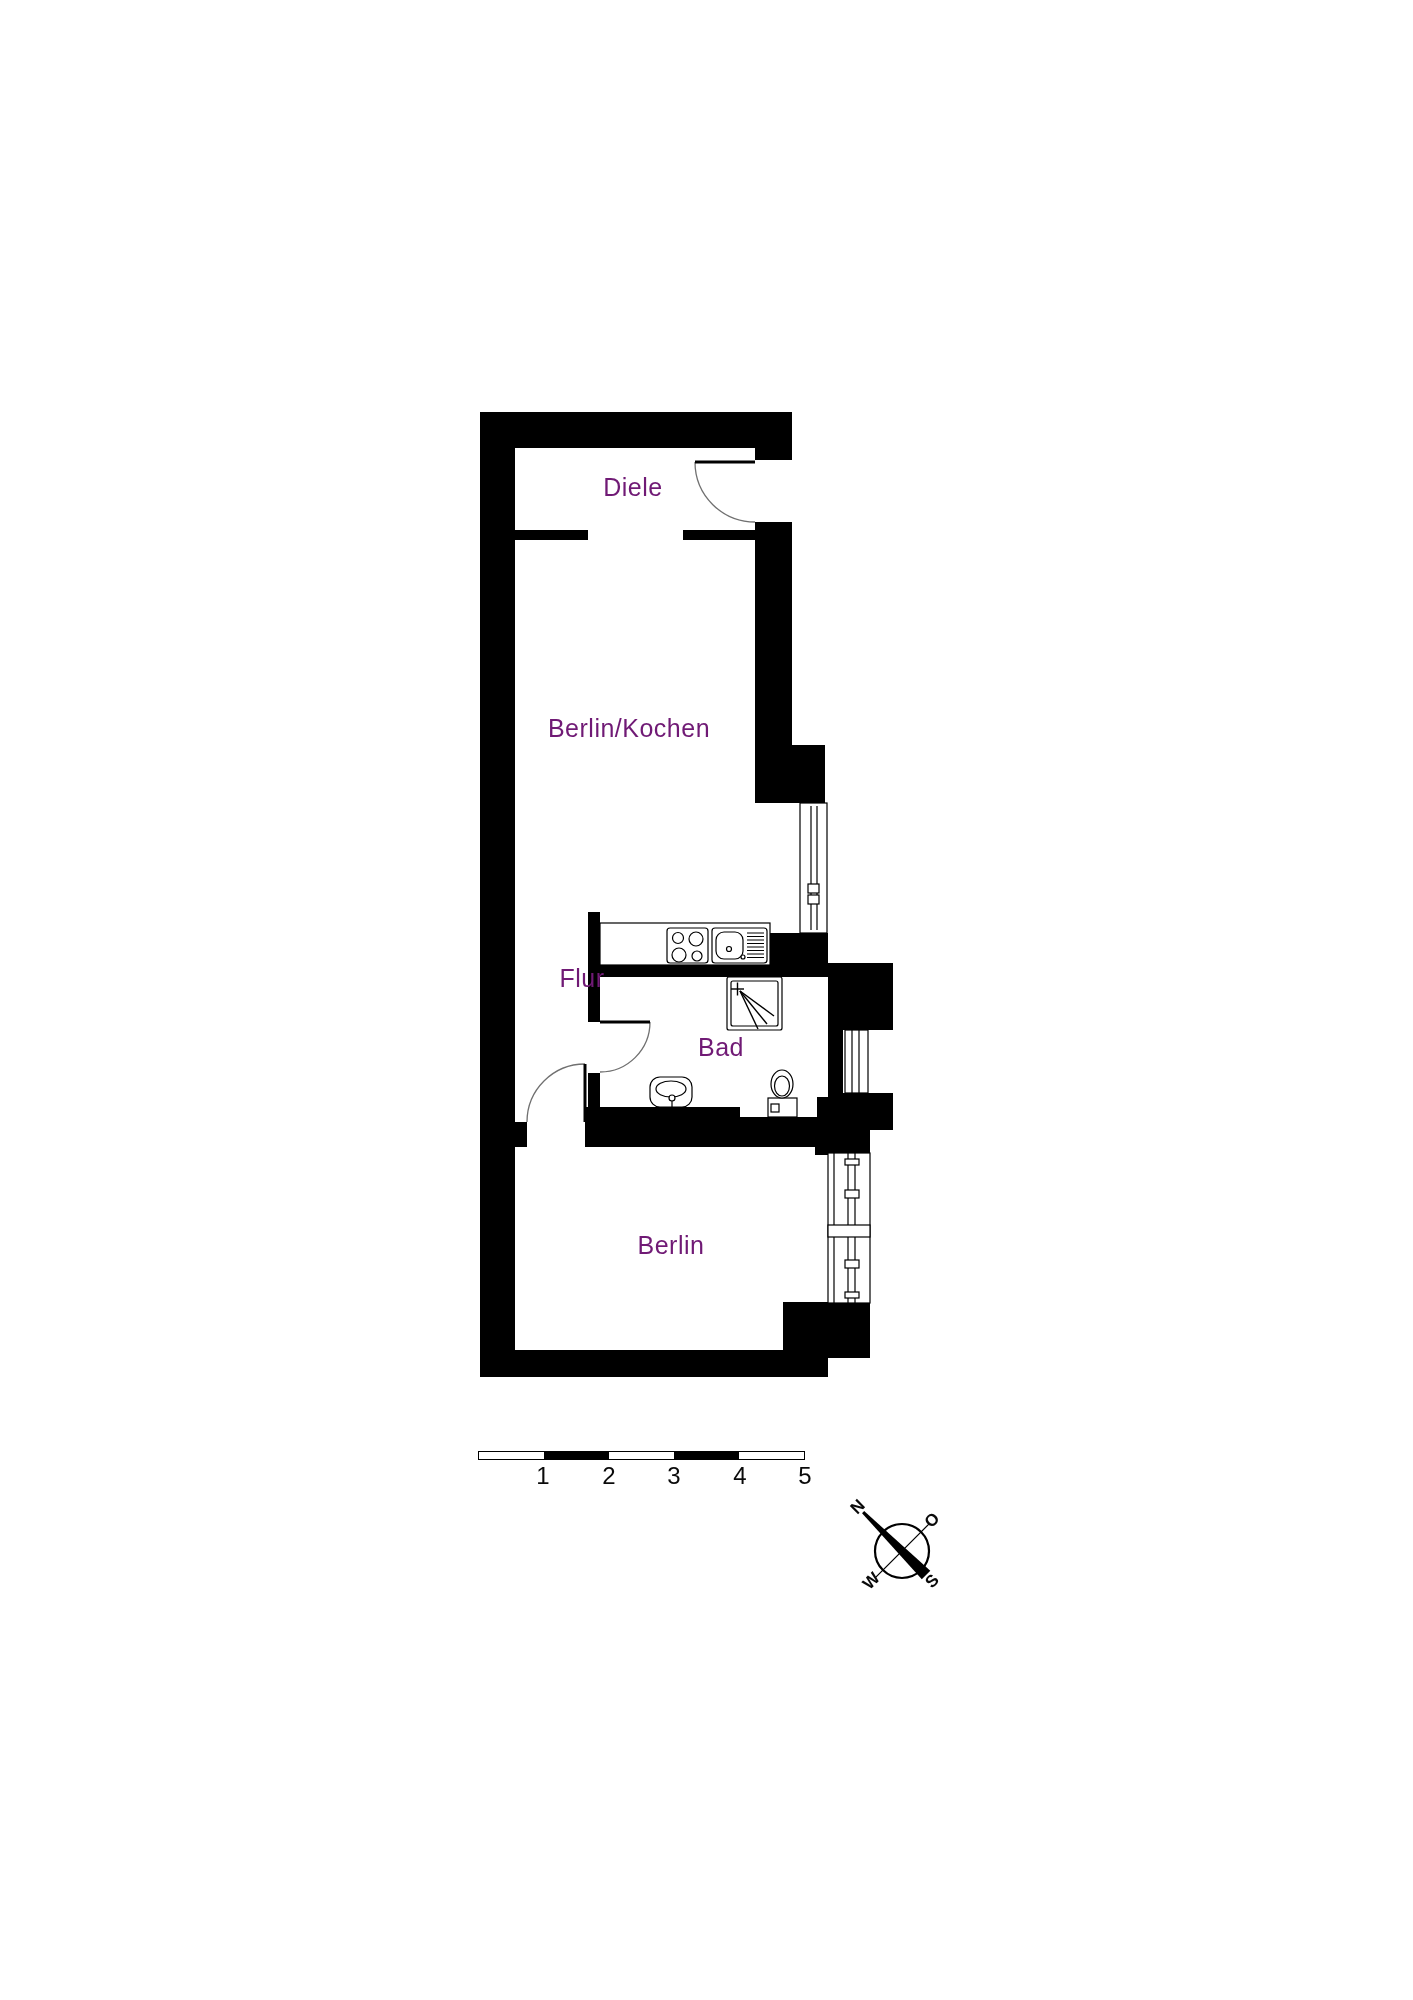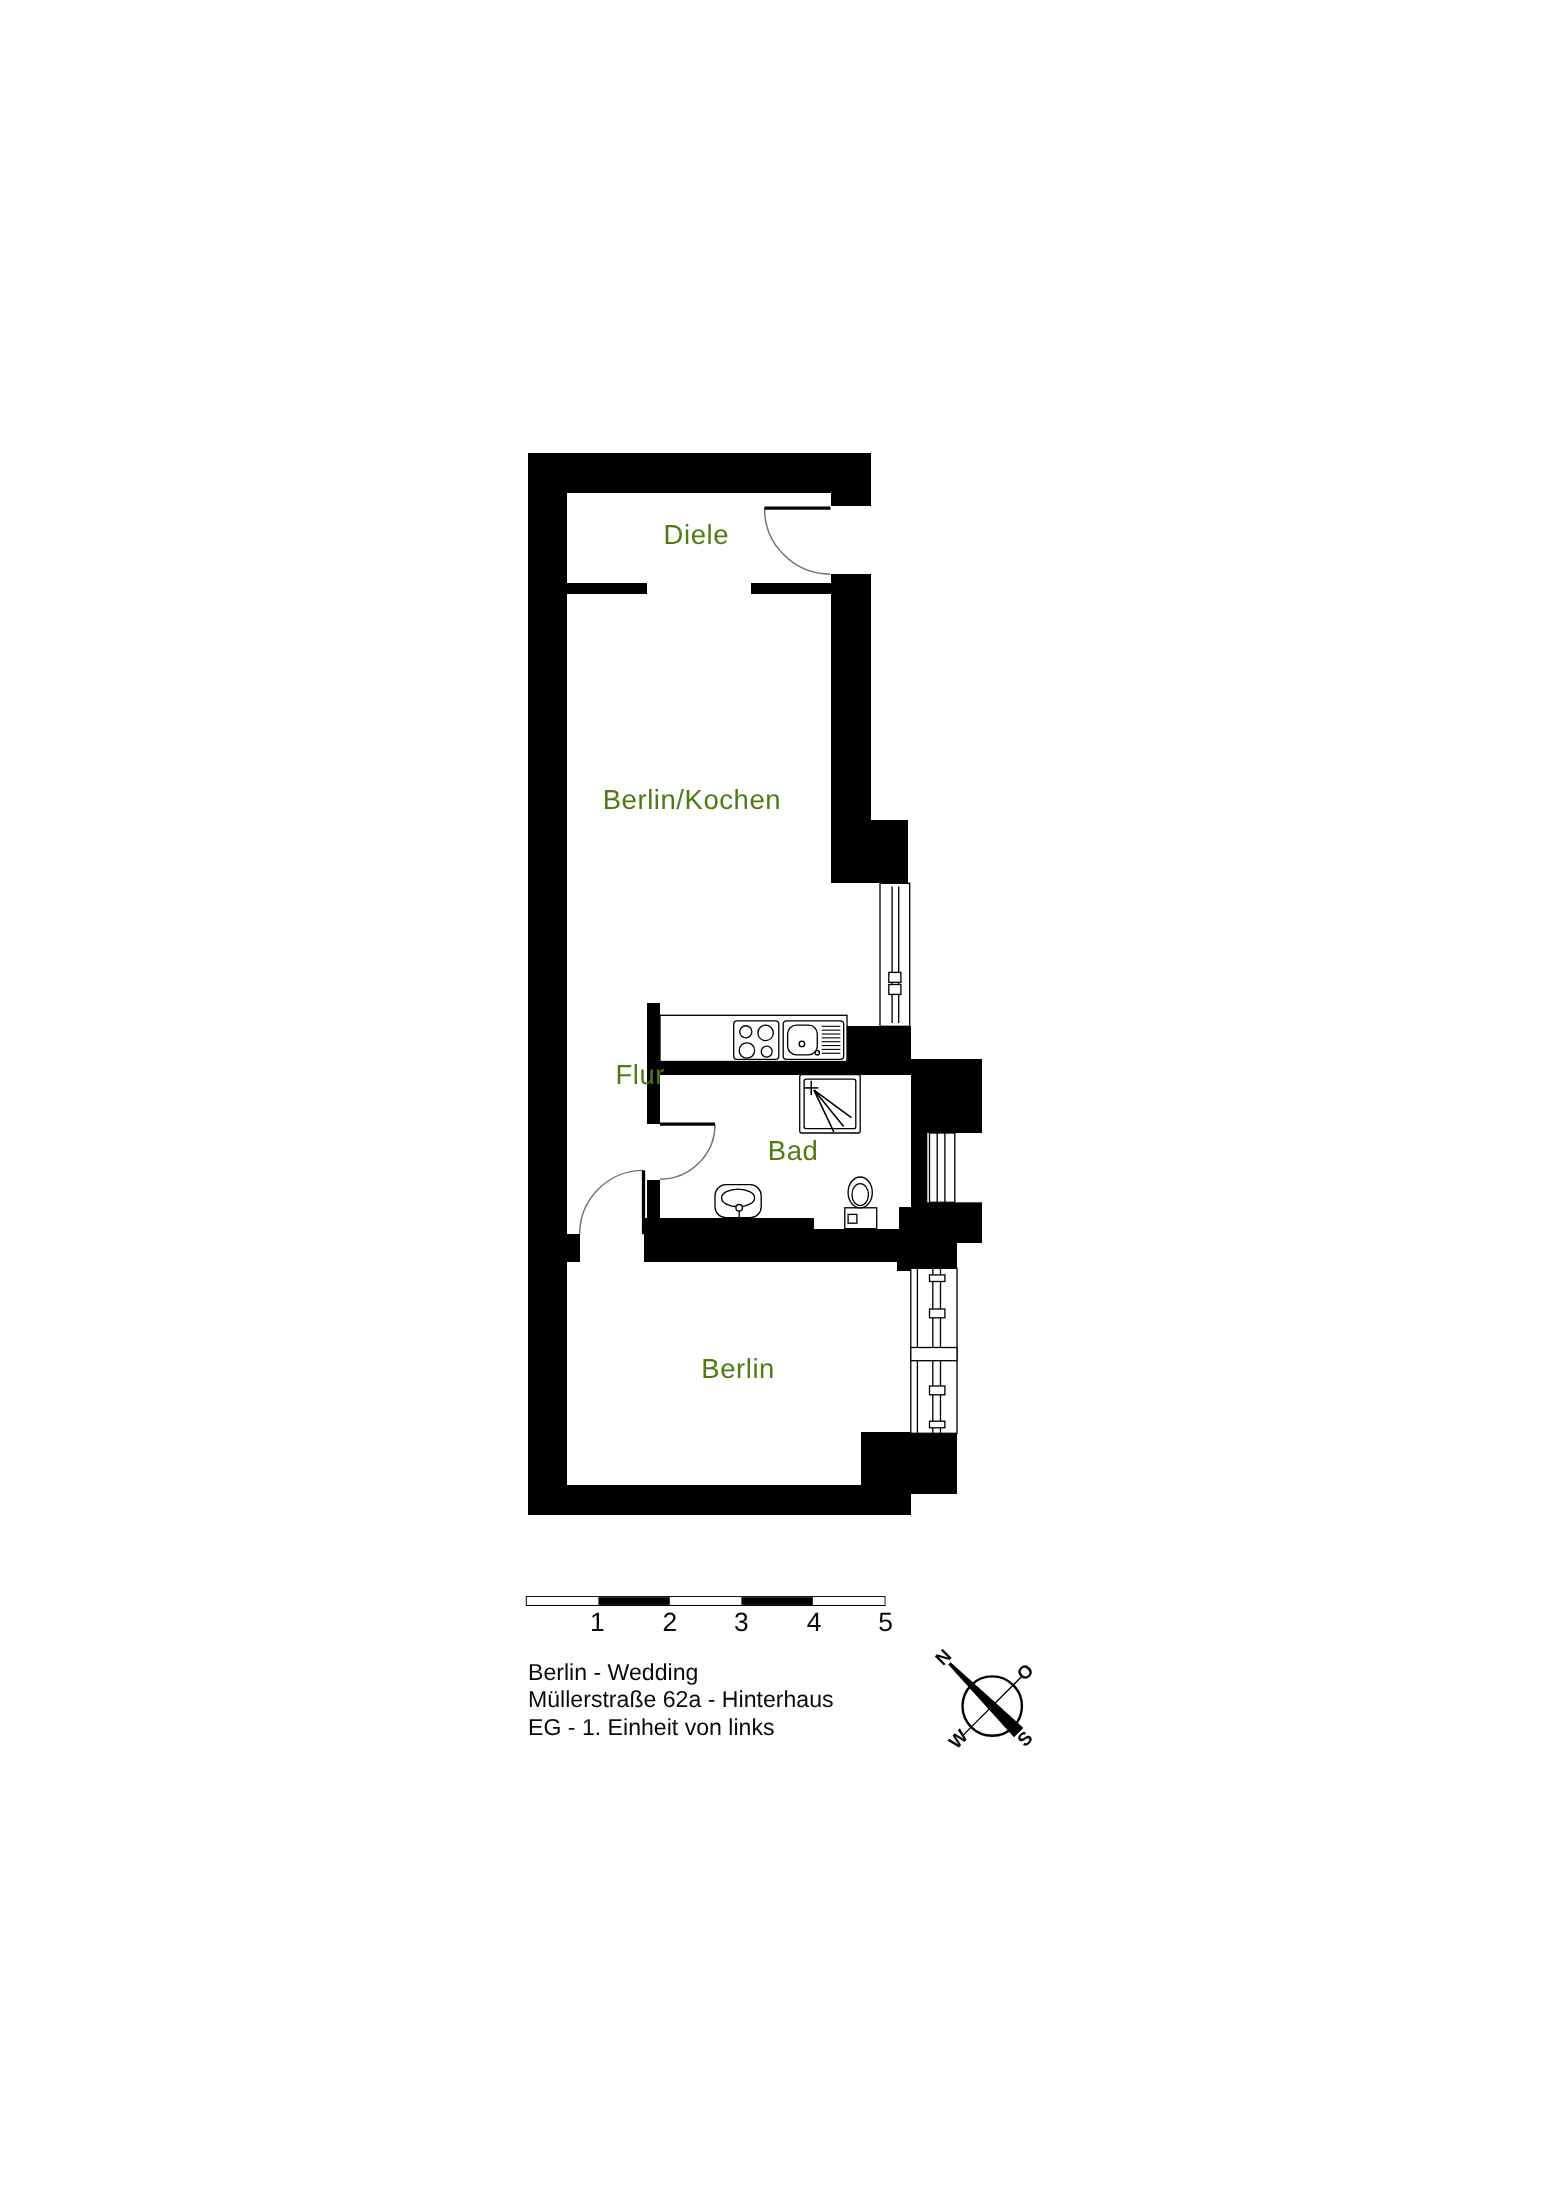--- a/index.html
+++ b/index.html
@@ -3,21 +3,21 @@
 <meta charset="utf-8">
 <style>
   html,body{margin:0;padding:0;background:#ffffff;}
   #canvas{
     position:relative;width:1413px;height:2000px;background:#ffffff;overflow:hidden;
     font-family:"Liberation Sans",sans-serif;color:#000;
   }
   #plan-svg{position:absolute;left:0;top:0;}
   .room-label{
     position:absolute;transform:translate(-50%,-50%);
-    font-size:25px;color:#4d7c0f;white-space:nowrap;letter-spacing:.5px;
+    font-size:25px;color:#701a75;white-space:nowrap;letter-spacing:.5px;
   }
   
   #scalebar{
     position:absolute;left:478px;top:1451px;width:327px;height:9px;
     border:1px solid #000;display:flex;box-sizing:border-box;background:#fff;
   }
   #scalebar .seg{flex:1 1 0;height:100%;}
   .seg-b{background:#000;}
   .seg-w{background:#fff;}
   .scale-num{
@@ -183,25 +183,20 @@
     <div class="seg seg-w"></div>
     <div class="seg seg-b"></div>
     <div class="seg seg-w"></div>
   </div>
   <div class="scale-num" style="left:543px">1</div>
   <div class="scale-num" style="left:609px">2</div>
   <div class="scale-num" style="left:674px">3</div>
   <div class="scale-num" style="left:740px">4</div>
   <div class="scale-num" style="left:805px">5</div>
 
-  <div id="legend">
-    <div>Berlin - Wedding</div>
-    <div>Müllerstraße 62a - Hinterhaus</div>
-    <div>EG - 1. Einheit von links</div>
-  </div>
 
   <div id="compass">
     <svg width="140" height="140" viewBox="0 0 140 140">
       <circle cx="70" cy="70" r="27" fill="none" stroke="#000" stroke-width="2.2"></circle>
       <line x1="32" y1="70" x2="108" y2="70" stroke="#000" stroke-width="1.2"></line>
       <polygon points="68.5,15 71.5,15 76,104 64,104" fill="#000"></polygon>
     </svg>
     <div class="letter" style="left:70px;top:8px">N</div>
     <div class="letter" style="left:113px;top:70px">O</div>
     <div class="letter" style="left:27px;top:70px">W</div>

